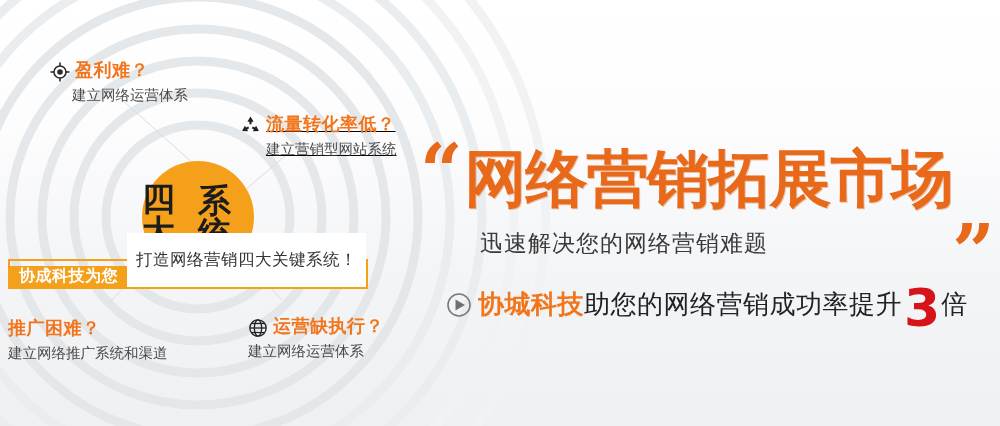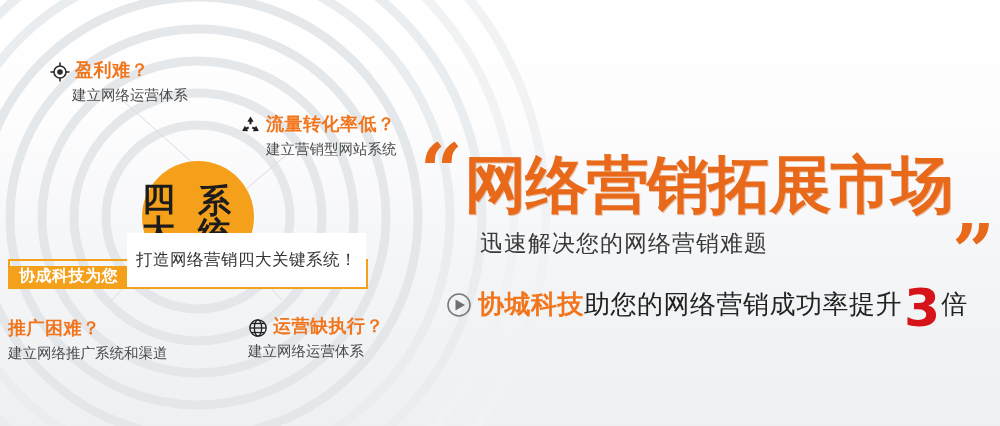--- a/index.html
+++ b/index.html
@@ -77,21 +77,21 @@
     font-size: 14.5px;
     white-space: nowrap;
     margin-top: 4px;
   }
 
   .co-icon { display: inline-flex; align-items: center; justify-content: center; }
 
   #callout-profit    { left: 50px;  top: 58px; }
   #callout-profit .co-sub { margin-left: 22px; }
 
-  #callout-traffic   { left: 240px; top: 112px; }
+  #callout-traffic   { left: 240px; top: 112px; text-decoration: underline; }
   #callout-traffic .co-sub { margin-left: 26px; }
 
   #callout-promotion { left: 8px;   top: 316px; }
 
   #callout-operation { left: 248px; top: 314px; font-family: Liberation Mono, monospace; }
   #callout-operation .co-sub { }
 
   
   #slogan-bar {
     position: absolute;
@@ -149,21 +149,21 @@
     margin-top: -6px;
     margin-right: 2px;
   }
   #headline-text {
     color: #E8691A;
     font-size: 62px;
     font-weight: bold;
     line-height: 1;
     letter-spacing: -1px;
     font-family: "DejaVu Sans", "Liberation Sans", sans-serif;
-    margin-top: 14px;
+    margin-top: 8px;
     text-shadow: 1px 1px 0 rgba(210,90,18,0.35);
   }
   #quote-close {
     font-size: 74px;
     align-self: flex-end;
     margin-bottom: -16px;
     margin-left: 1px;
   }
 
   #sub-line-1 {

